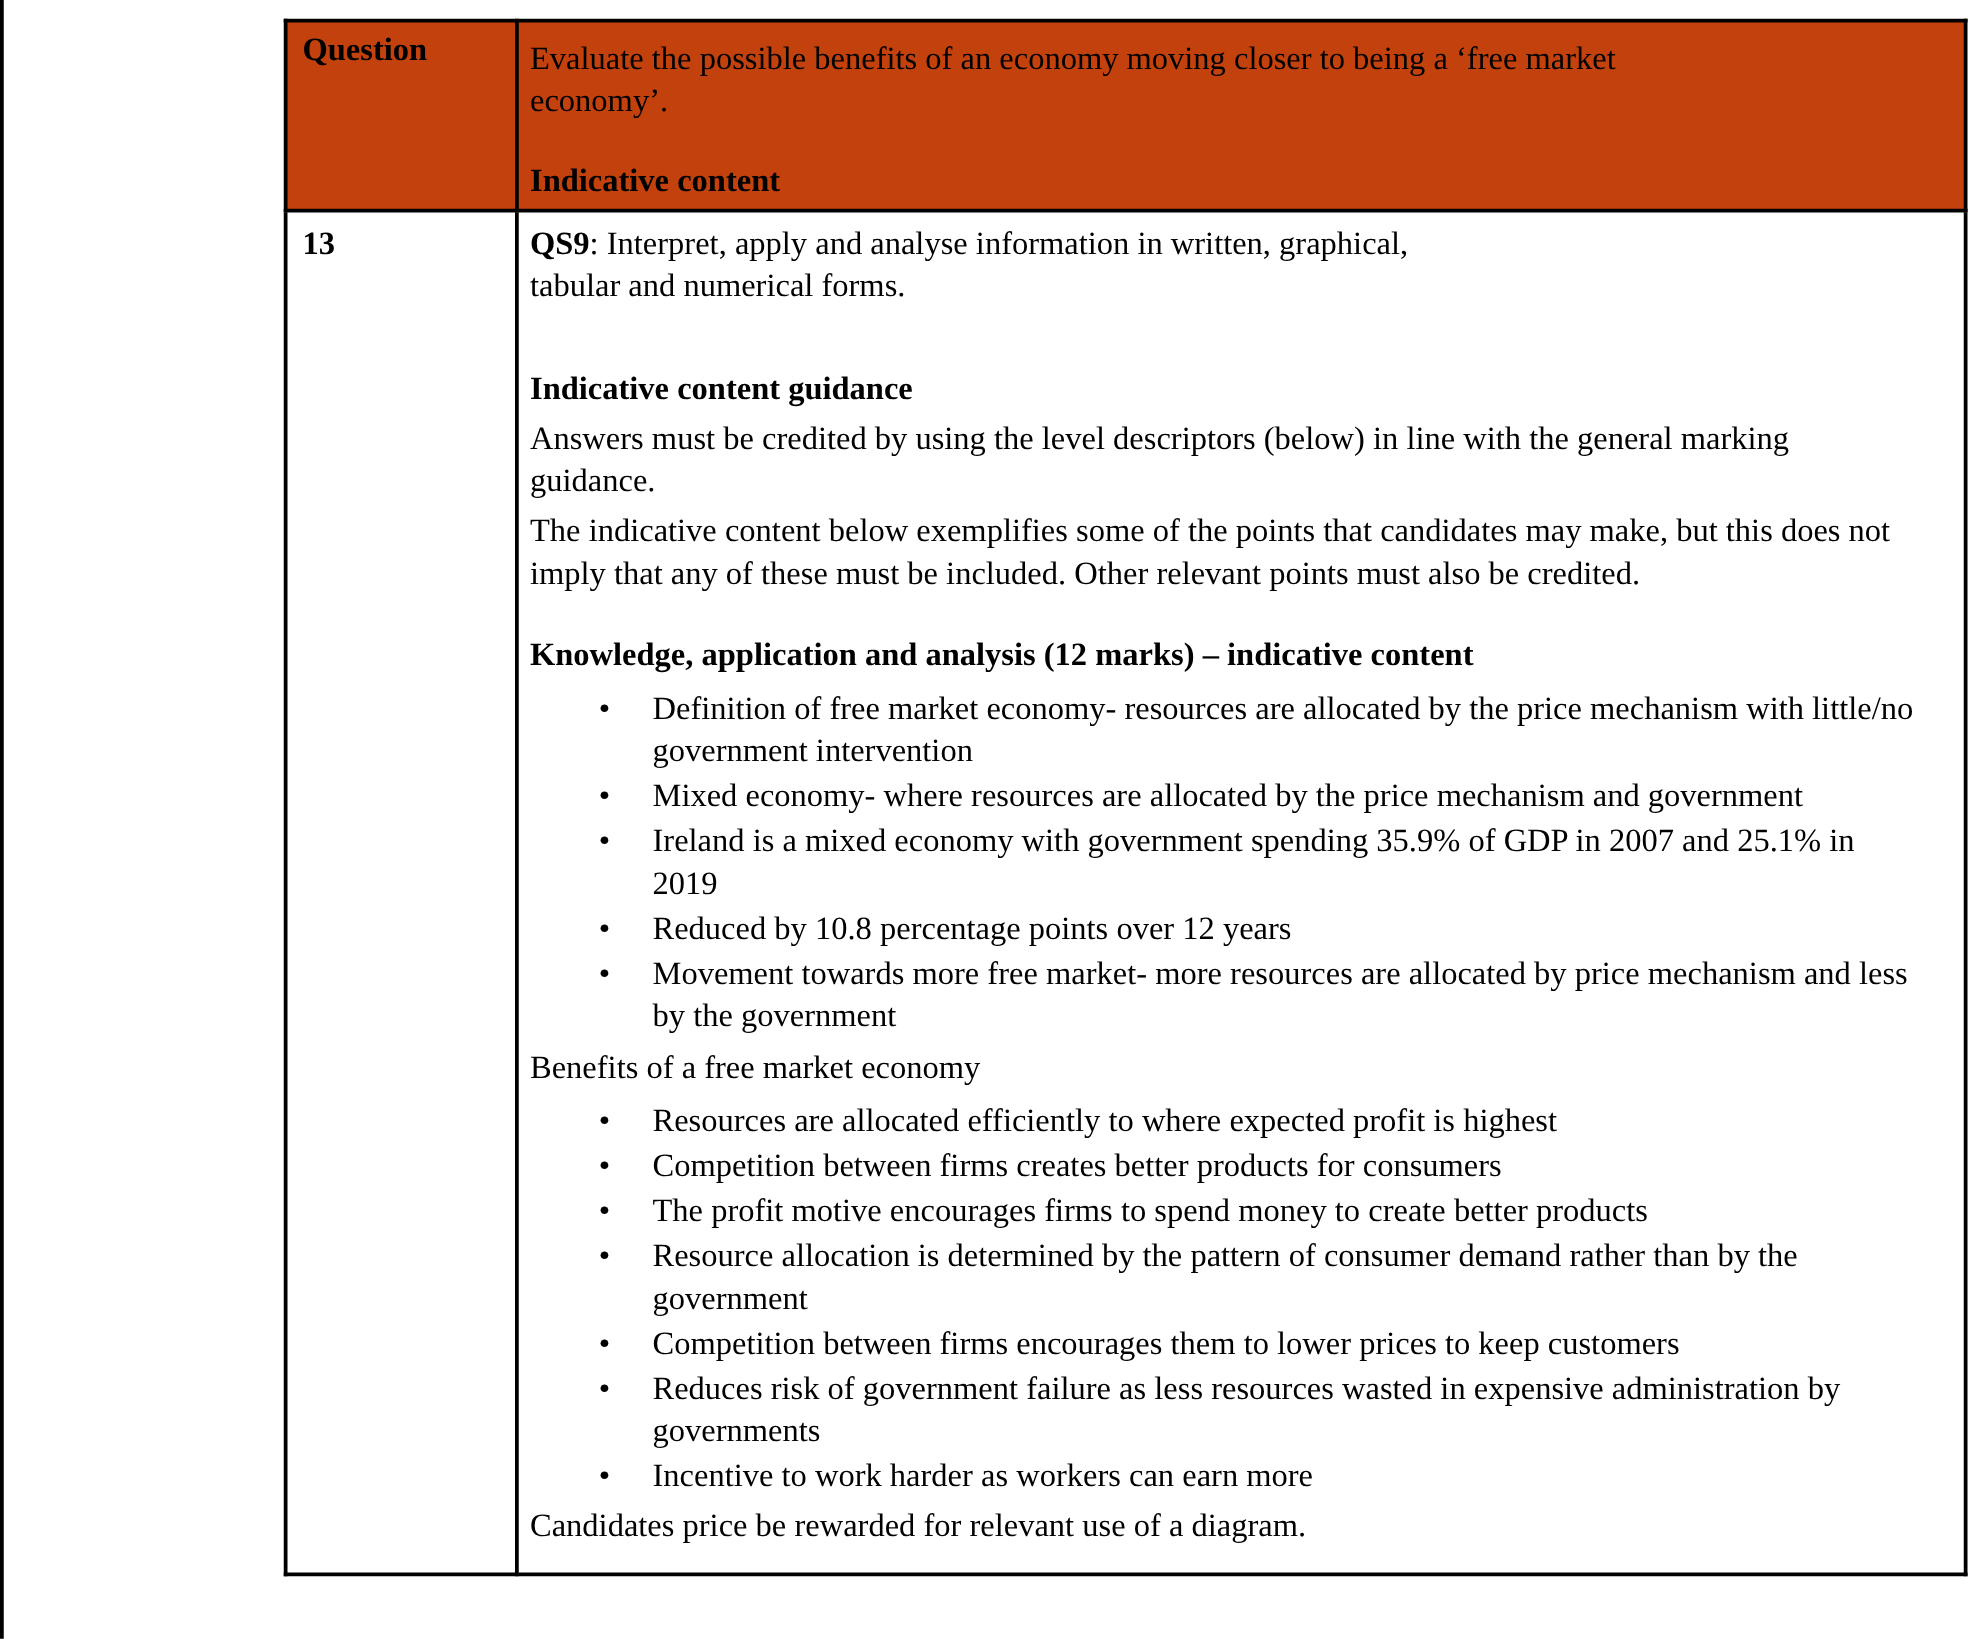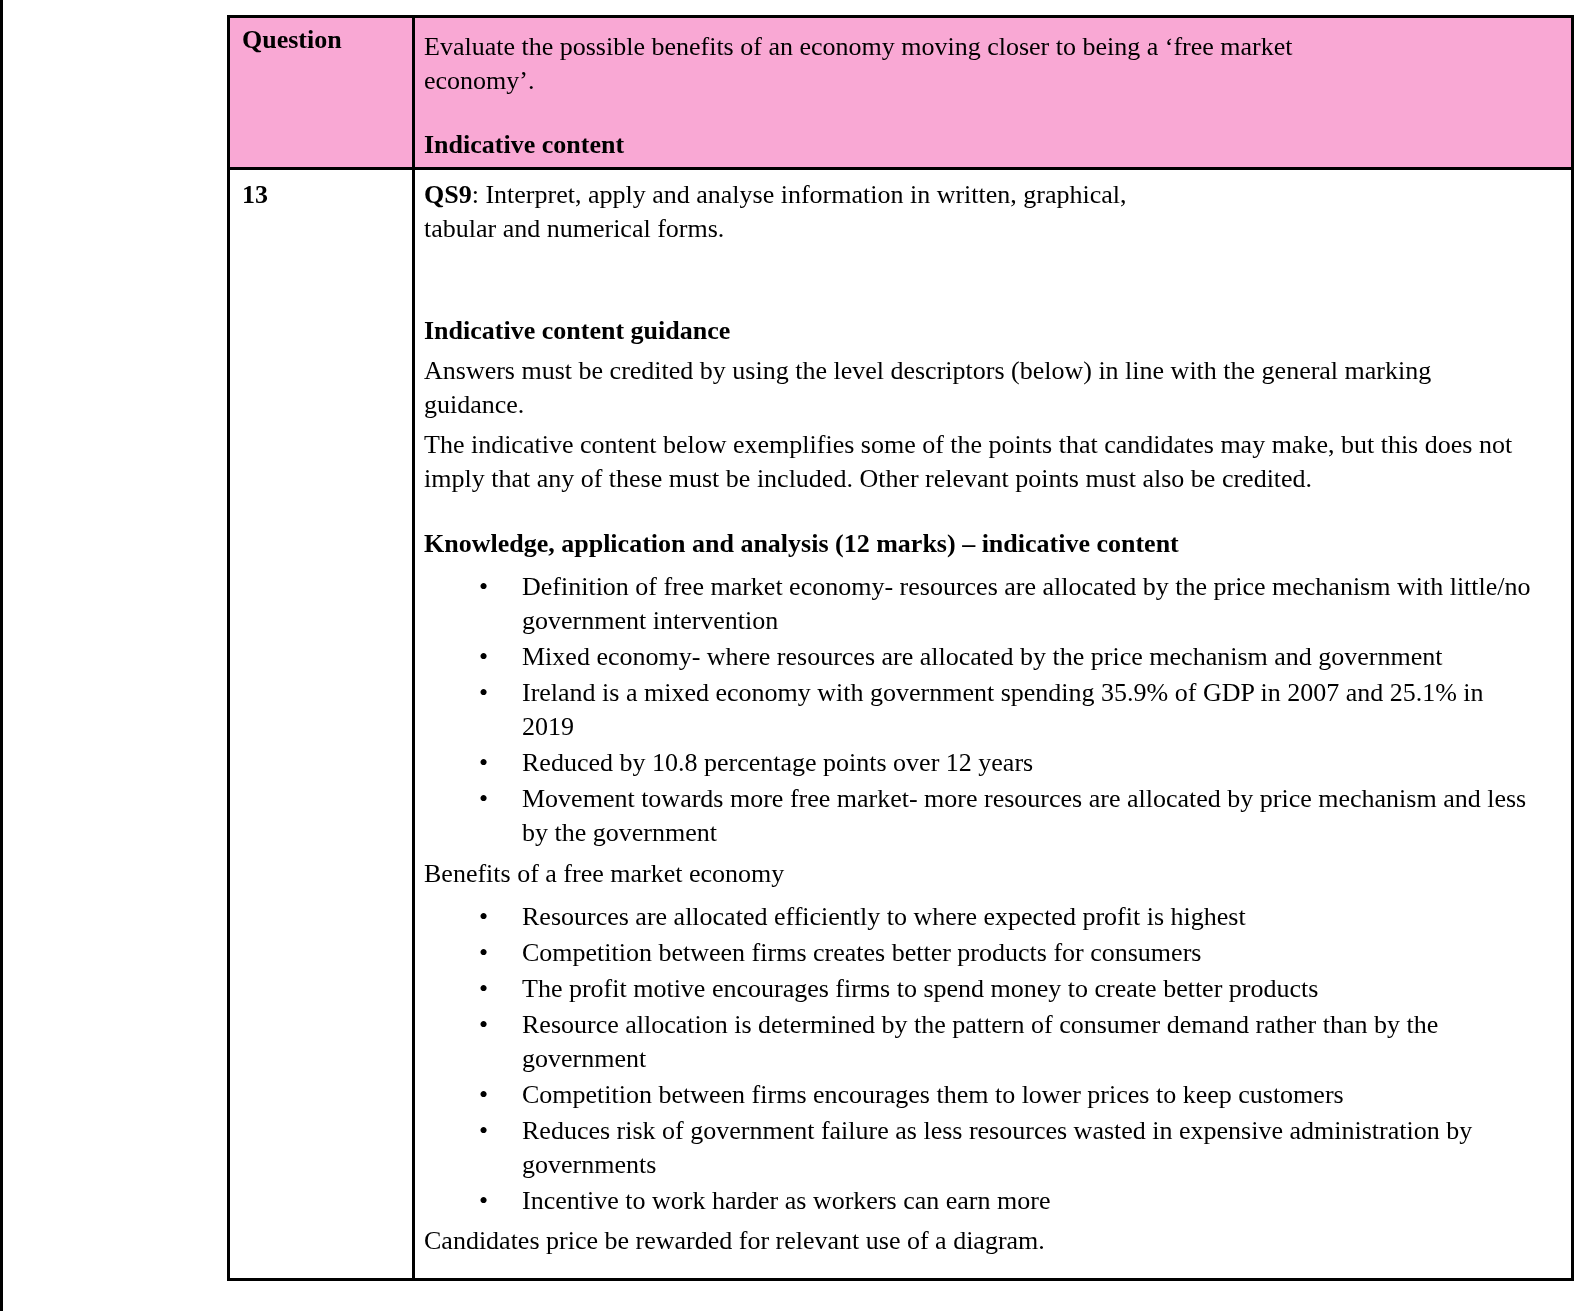--- a/index.html
+++ b/index.html
@@ -33,39 +33,39 @@
     border-collapse: collapse;
     table-layout: fixed;
   }
   table.mark-table td {
     border: 3px solid #000000;
     vertical-align: top;
   }
   td.col-q { width: 164px; }
   td.col-c { width: 1111px; }
   .header-row td {
-    background: #f9a8d4;
+    background: #c2410c;
     height: 132px;
   }
   .header-cell-q {
     padding: 5px 6px 5px 12px;
   }
   .header-cell-c {
     padding: 12px 36px 5px 9px;
   }
   .body-cell-q {
     padding: 8px 6px 8px 12px;
   }
   .body-cell-c {
     padding: 8px 36px 20px 9px;
   }
   .bold { font-weight: bold; }
   .ic-label { margin-top: 30px; }
   .qs9-block { margin-top: 0; }
-  .guidance-heading { margin-top: 68px; }
+  .guidance-heading { margin-top: 48px; }
   .para { margin-top: 6px; }
   .kaa-heading { margin-top: 31px; }
   ul.bullet-list {
     margin: 9px 0 0 0;
     padding: 0;
     list-style: none;
   }
   ul.bullet-list li {
     position: relative;
     padding-left: 98px;

